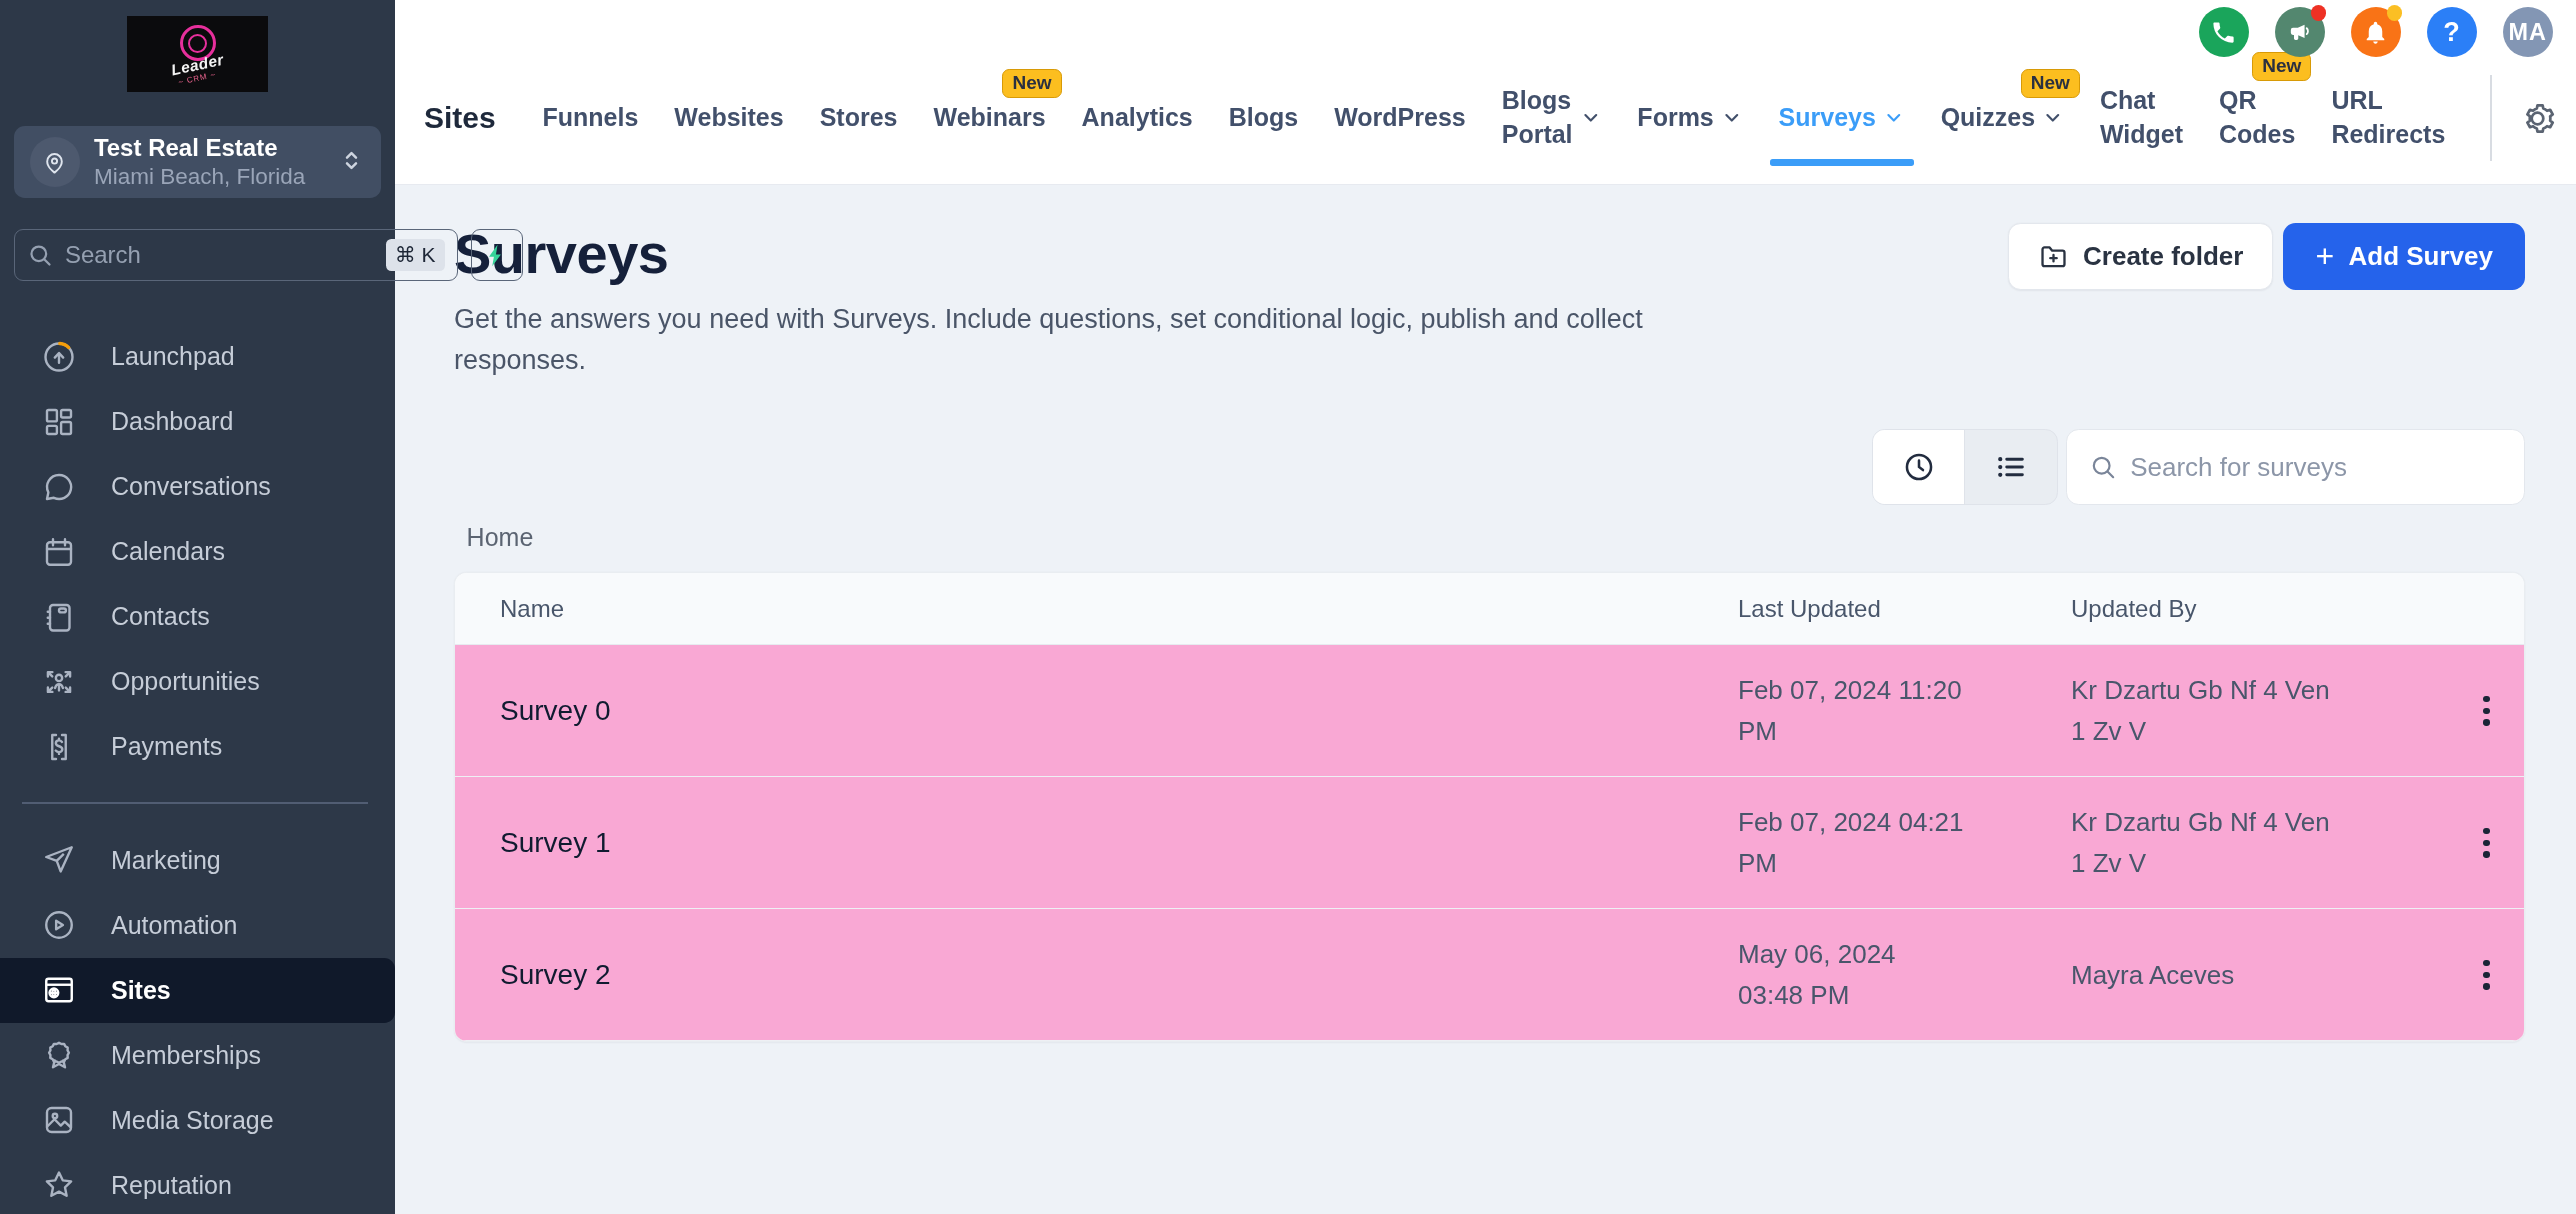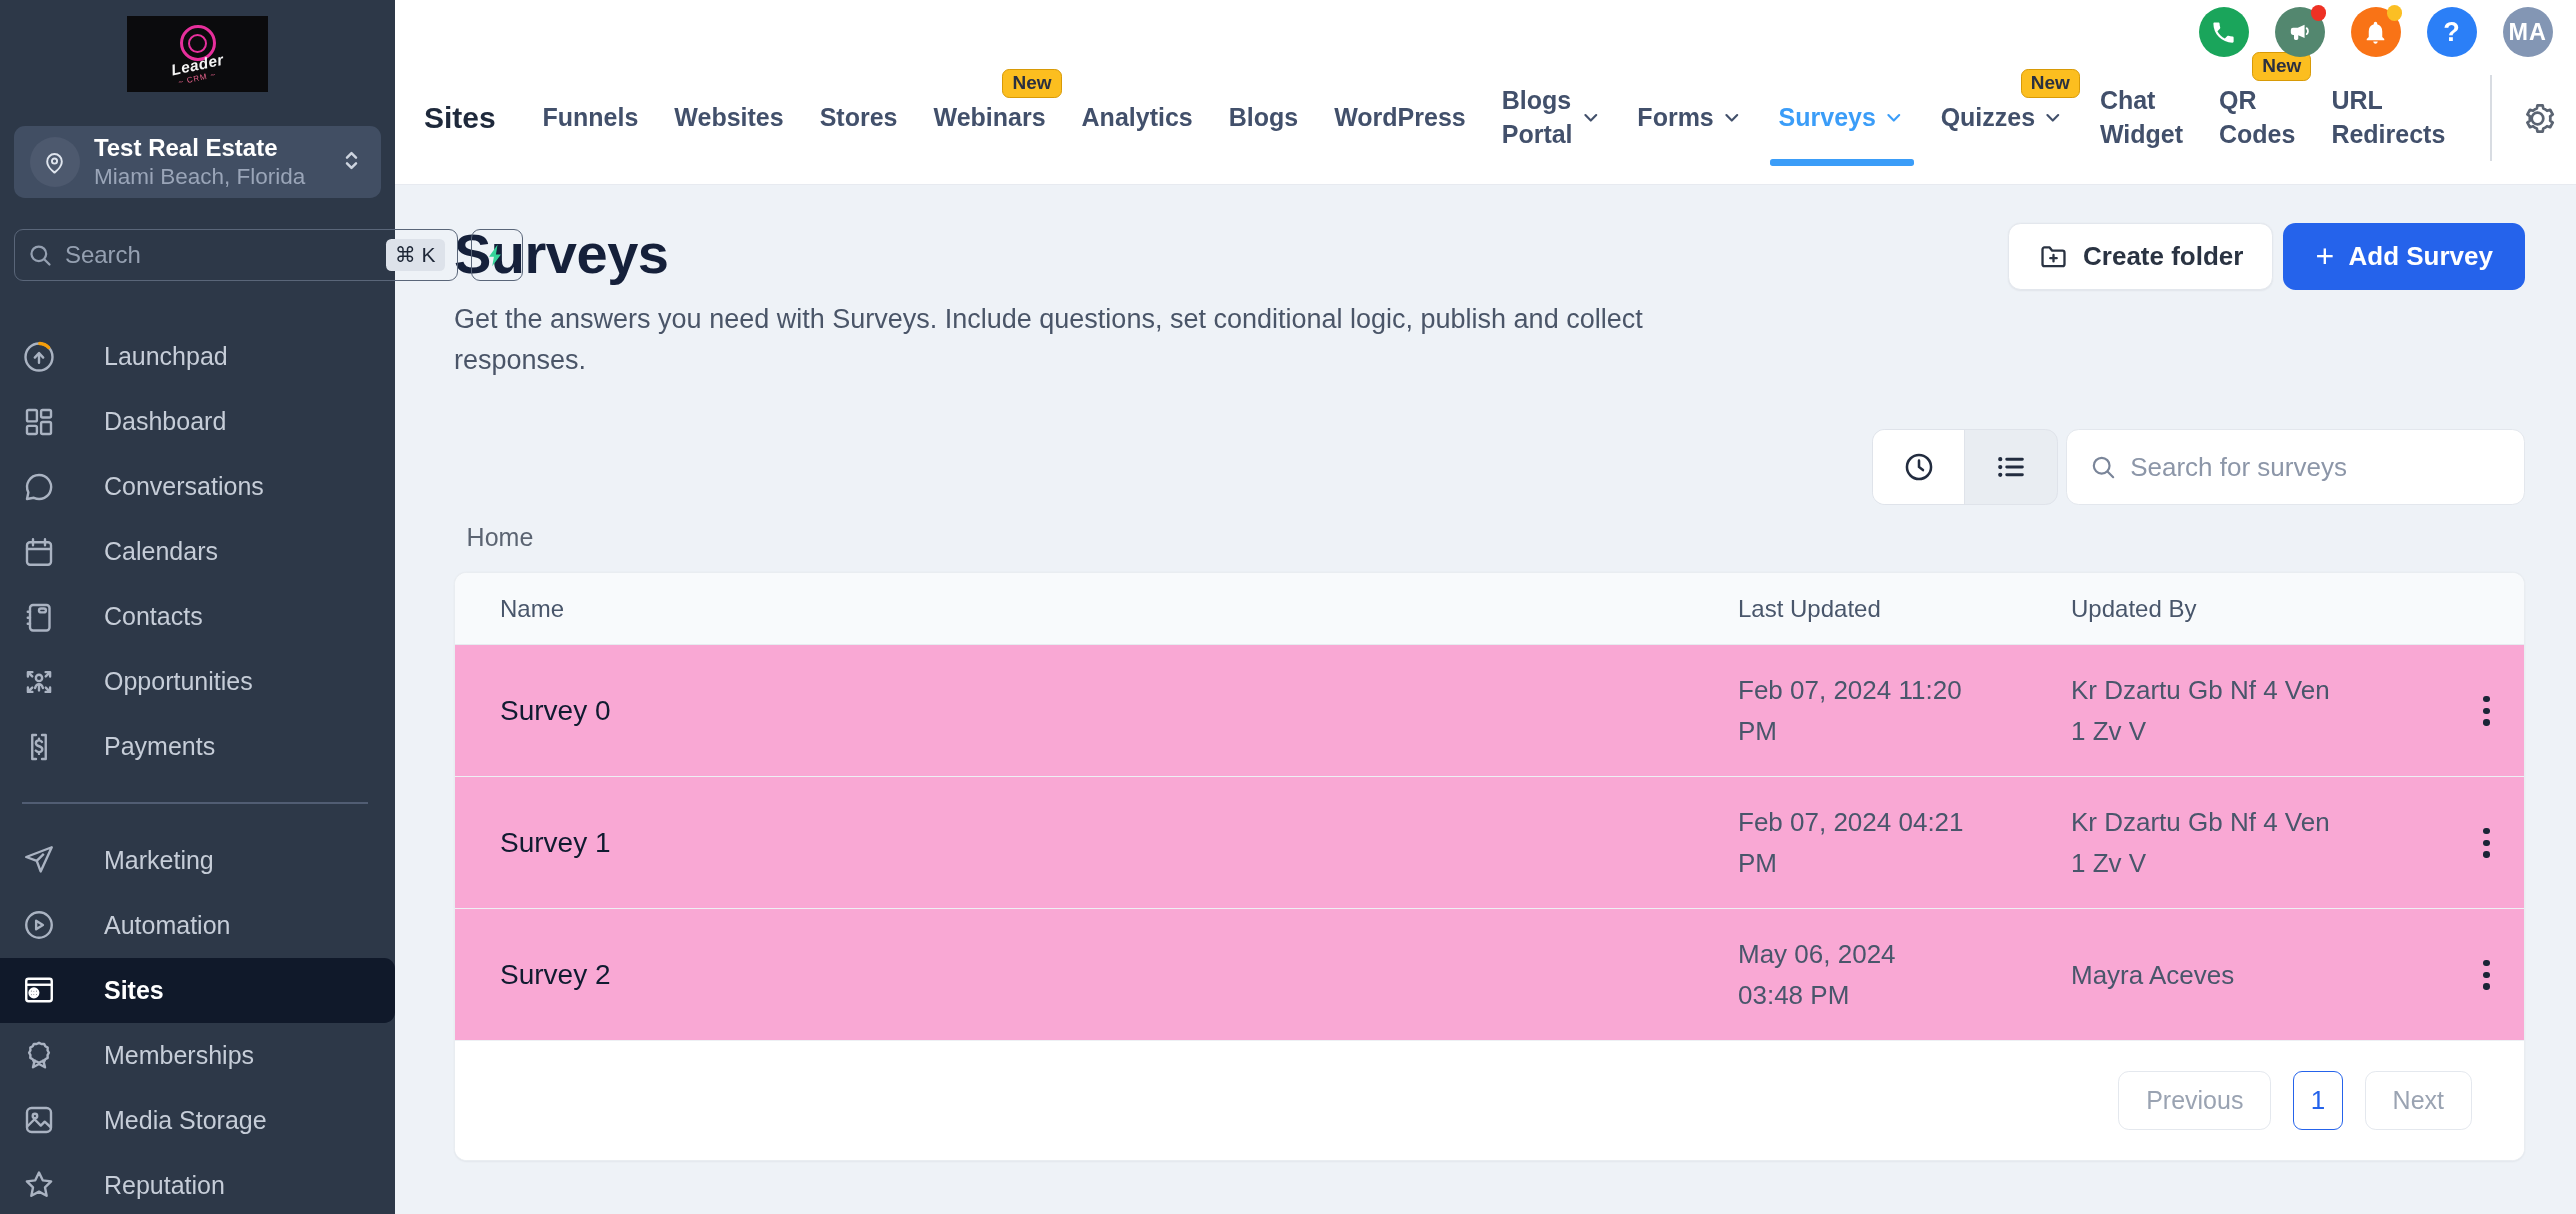--- a/index.html
+++ b/index.html
@@ -22,21 +22,21 @@
   .account-chev svg{width:27px;height:27px;}
   .search-row{margin:31px 13.5px 0;display:flex;gap:12.6px;}
   .sb-search{flex:1;height:52px;border:1.8px solid #5a6679;border-radius:9px;display:flex;align-items:center;padding:0 12.6px;gap:10.8px;color:#95a0b1;}
   .sb-search svg{width:27px;height:27px;flex:none;}
   .sb-search input{flex:1;min-width:0;background:transparent;border:none;outline:none;color:#d6dce6;font-size:24px;font-family:inherit;}
   .sb-search input::placeholder{color:#95a0b1;}
   .sb-kbd{background:#dde2ea;color:#1d2636;border-radius:5.4px;padding:3.6px 9px;font-size:21px;white-space:nowrap;flex:none;}
   .sb-bolt{width:52px;height:52px;flex:none;border:1.8px solid #5a6679;background:transparent;border-radius:9px;display:flex;align-items:center;justify-content:center;color:#35d399;cursor:pointer;}
   .sb-bolt svg{width:27px;height:27px;}
   .sb-nav{margin-top:43px;}
-  .sb-item{height:65px;display:flex;align-items:center;gap:47px;padding-left:21px;color:#c6cdd8;font-size:25px;cursor:pointer;border-radius:0 10.8px 10.8px 0;}
+  .sb-item{height:65px;display:flex;align-items:center;gap:34px;padding-left:41px;color:#c6cdd8;font-size:25px;cursor:pointer;border-radius:0 10.8px 10.8px 0;}
   .sb-item .sb-ic{width:36px;height:36px;flex:none;color:#aab3c2;display:flex;}
   .sb-item .sb-ic svg{width:36px;height:36px;}
   .sb-item.active{background:var(--sidebar-active,#10192a);color:#fff;font-weight:700;}
   .sb-item.active .sb-ic{color:#fff;}
   .sb-div{height:1.8px;background:#515d73;margin:23.4px 27px 23.4px 21.6px;}
 
   
   .main{flex:1;display:flex;flex-direction:column;min-width:0;}
   .topbar{height:185px;background:#fff;border-bottom:0.9px solid #e7eaf0;position:relative;flex:none;}
   .top-icons{position:absolute;top:7.2px;right:23.4px;display:flex;gap:26px;z-index:3;}
@@ -469,23 +469,18 @@
               <div class="cell-updated">May 06, 2024
 03:48 PM</div>
               <div class="cell-by">Mayra Aceves</div>
               <button class="kebab">
                 <span class="kdot"></span>
                 <span class="kdot"></span>
                 <span class="kdot"></span>
               </button>
             </div>
           </div>
-        <div class="tfoot">
-          <button class="pg-btn">Previous</button>
-          <button class="pg-num">1</button>
-          <button class="pg-btn">Next</button>
-        </div>
       </div>
     </div>
 
   </div>
 </div>
 
 
 </body></html>

